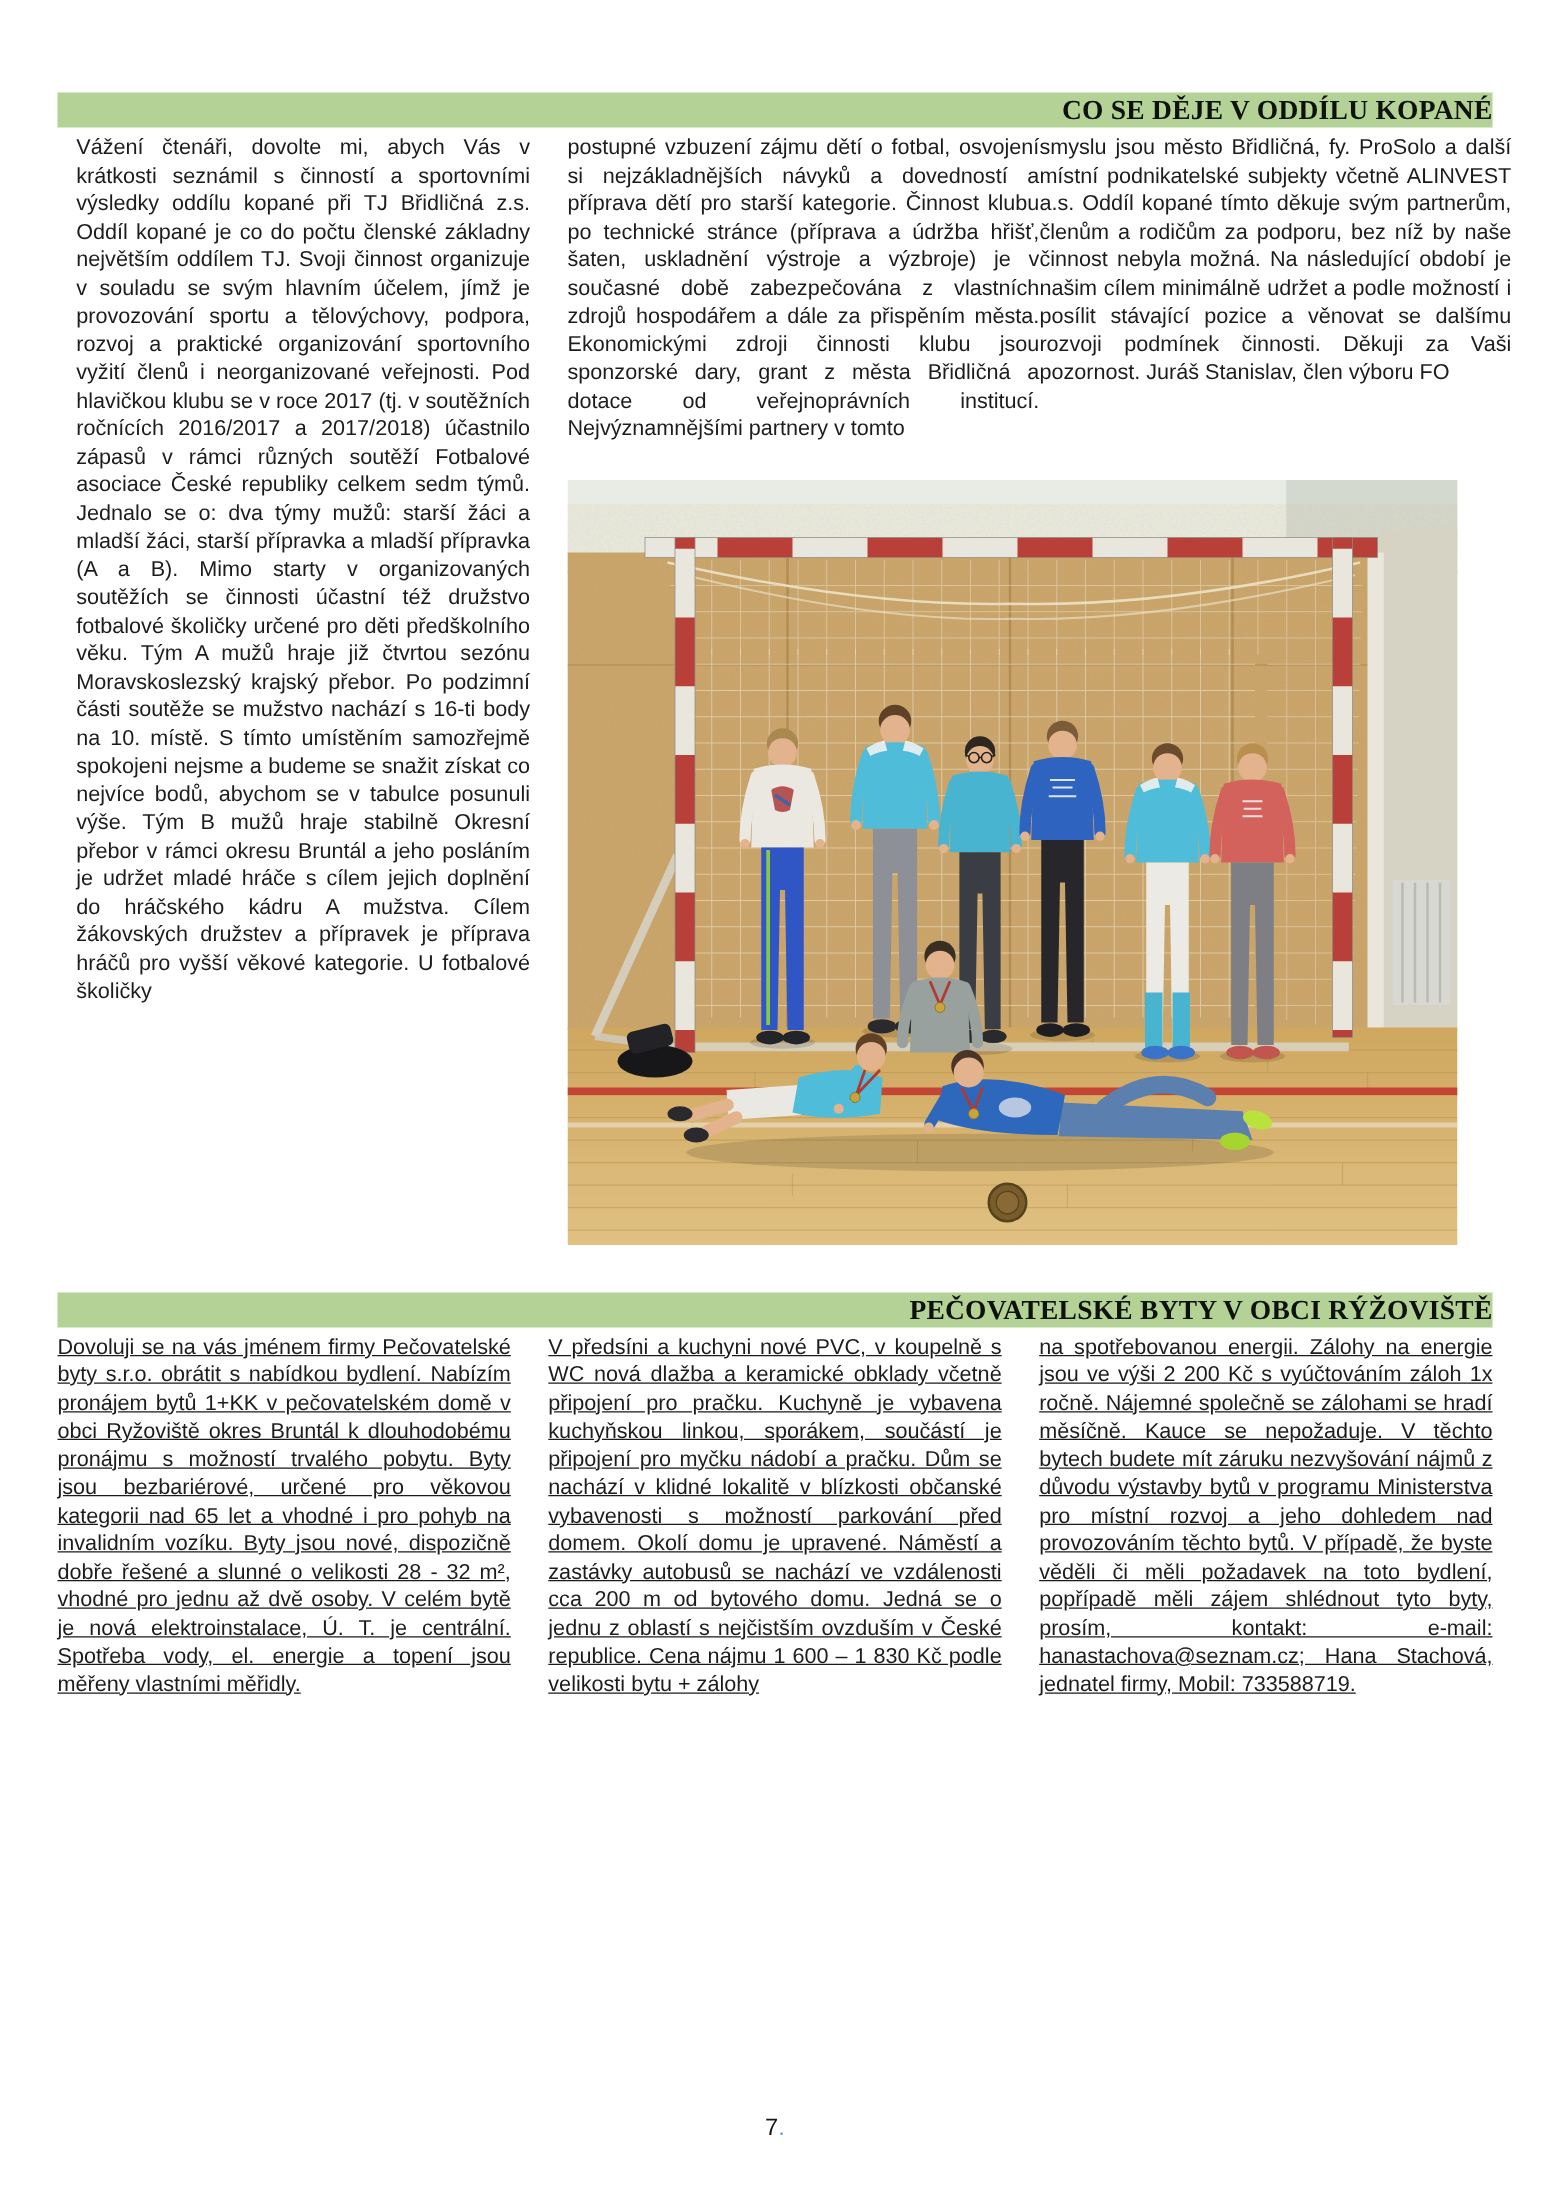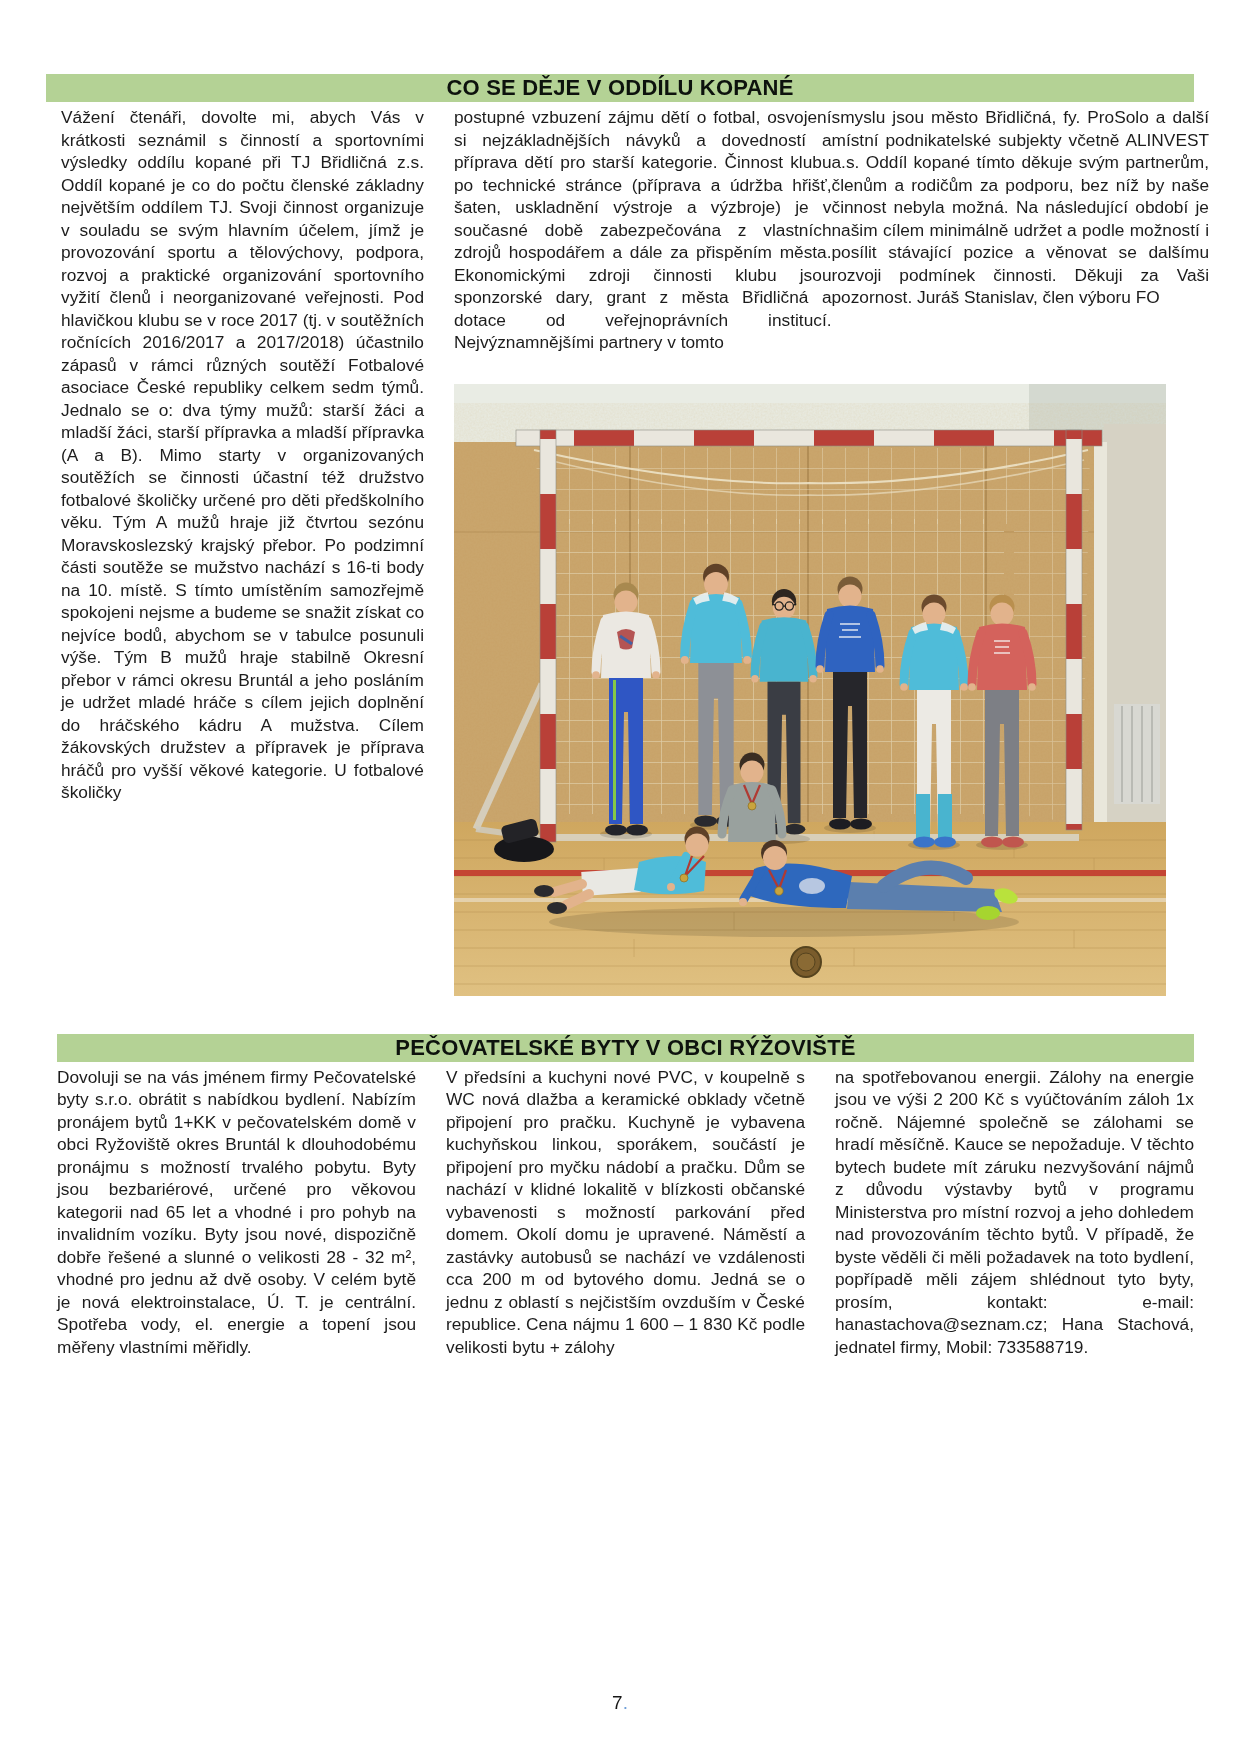--- a/index.html
+++ b/index.html
@@ -1,30 +1,30 @@
 <!DOCTYPE html>
 <html lang="cs"><head>
 <meta charset="utf-8">
 <style>
   html,body{margin:0;padding:0;background:#ffffff;}
   body{width:1240px;height:1754px;font-family:"Liberation Sans",sans-serif;color:#1b1b1b;overflow:hidden;}
   .page{box-sizing:border-box;width:1240px;height:1754px;padding:74px 46px 0 46px;position:relative;background:#fff;}
 
-  .title-bar{background:#b4d295;height:28px;display:flex;align-items:center;justify-content:center;}
+  .title-bar{background:#b4d295;height:28px;display:flex;align-items:center;justify-content:flex-end;font-family:Liberation Serif, serif;}
   .title-bar .title{font-size:22px;font-weight:700;color:#0d120d;letter-spacing:.2px;margin:0;line-height:1;}
 
   .coltext{font-size:17.3px;line-height:22.5px;text-align:justify;color:#1c1c1c;}
 
   .art1-grid{display:grid;grid-template-columns:363px 755px;column-gap:30px;margin-top:4px;margin-left:15px;}
   .two-cols{display:grid;grid-template-columns:1fr 1fr;}
   .photo-fig{margin:30px 0 0 0;width:712px;}
   .photo-fig svg{display:block;width:712px;height:612px;}
 
-  .art2{margin-top:38px;margin-left:11px;}
-  .cols3{display:grid;grid-template-columns:1fr 1fr 1fr;column-gap:30px;margin-top:4px;}
+  .art2{margin-top:38px;}
+  .cols3{display:grid;grid-template-columns:1fr 1fr 1fr;column-gap:30px;margin-top:4px;text-decoration:underline;}
 
   .footer{position:absolute;left:0;right:0;bottom:40px;text-align:center;font-size:19px;}
   .footer .num{color:#161616;}
   .footer .dot{color:#6f9fd8;}
 
   
   .skin{fill:var(--skin,#e2b38c);}
   .hair{fill:var(--hair,#6b4a2d);}
   .shirt{fill:var(--shirt,#4fbcd9);}
   .arm{stroke:var(--sleeve,var(--shirt,#4fbcd9));stroke-width:9;fill:none;stroke-linecap:round;}

